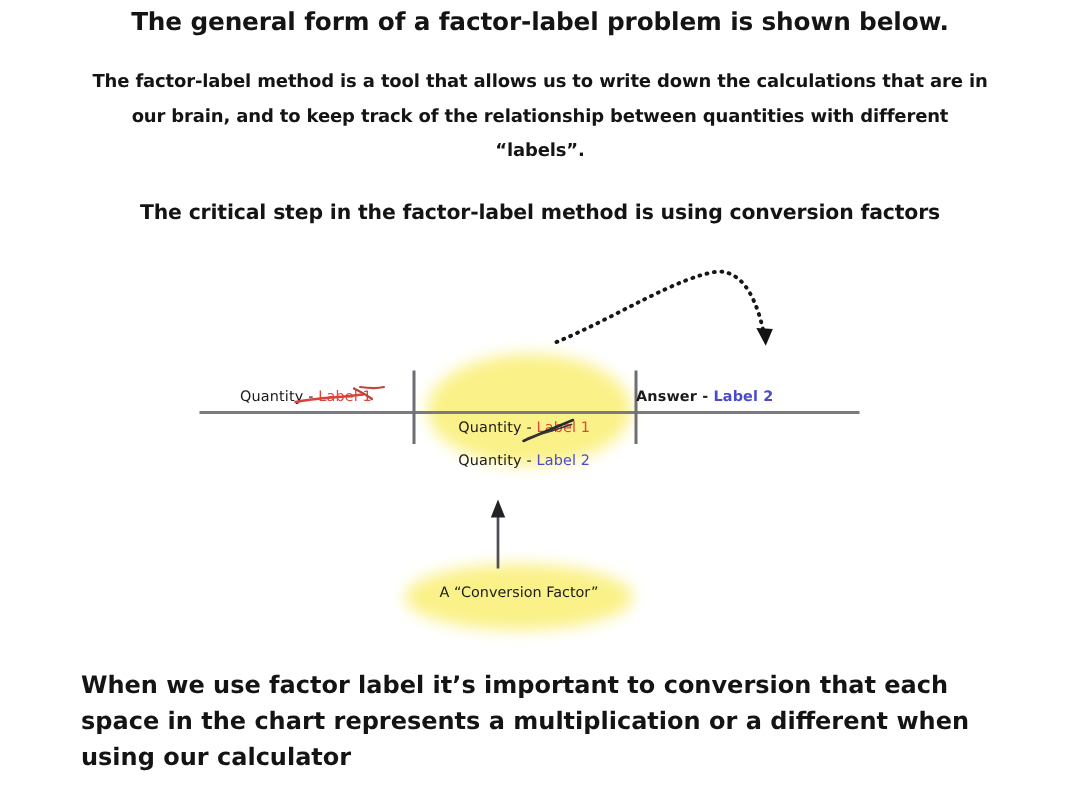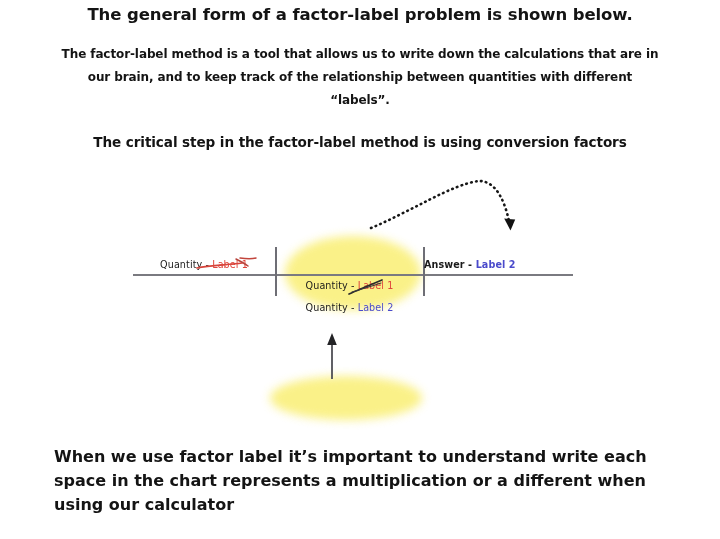--- a/index.html
+++ b/index.html
@@ -235,20 +235,21 @@
     </div>
 
     <div class="cell" id="cell-mid-bot">
       <span>Quantity - </span><span class="lbl-red">Label 1</span>
     </div>
 
     <div class="cell" id="cell-right">
       <span>Answer - </span><span class="lbl-blue">Label 2</span>
     </div>
 
+    <div id="oval-label">A “Conversion Factor”</div>
 
     <svg id="vectors" viewBox="0 0 720 539">
 
       <g>
         <path d="M197 268 C 210 265, 228 265, 242 263" stroke="#d8443b" stroke-width="1.7" fill="none" stroke-linecap="round"></path>
         <path d="M236 259 C 240 261, 244 263, 248 266" stroke="#b8453d" stroke-width="1.5" fill="none" stroke-linecap="round"></path>
         <path d="M240 258 C 247 259, 252 259, 256 258" stroke="#c2453c" stroke-width="1.4" fill="none" stroke-linecap="round"></path>
       </g>
 
       <g>
@@ -263,16 +264,16 @@
 
       <g>
         <path d="M371 228 C 410 212, 452 184, 479 181
                  C 497 181, 505 203, 509 221" stroke="#171717" stroke-width="2.6" fill="none" stroke-linecap="round" stroke-dasharray="0.6 4.4"></path>
         <polygon points="510.5,230.5 504.2,218.6 515.2,219.4" fill="#121212"></polygon>
       </g>
     </svg>
   </div>
 
   <div id="footnote">
-    <span>When we use factor label it’s important to understand write each space in the chart represents a </span><span class="em">multiplication</span><span> or a </span><span class="em">different</span><span> when using our calculator</span>
+    <span>When we use factor label it’s important to conversion that each space in the chart represents a </span><span class="em">multiplication</span><span> or a </span><span class="em">different</span><span> when using our calculator</span>
   </div>
 
 </div>
 
 </body></html>

